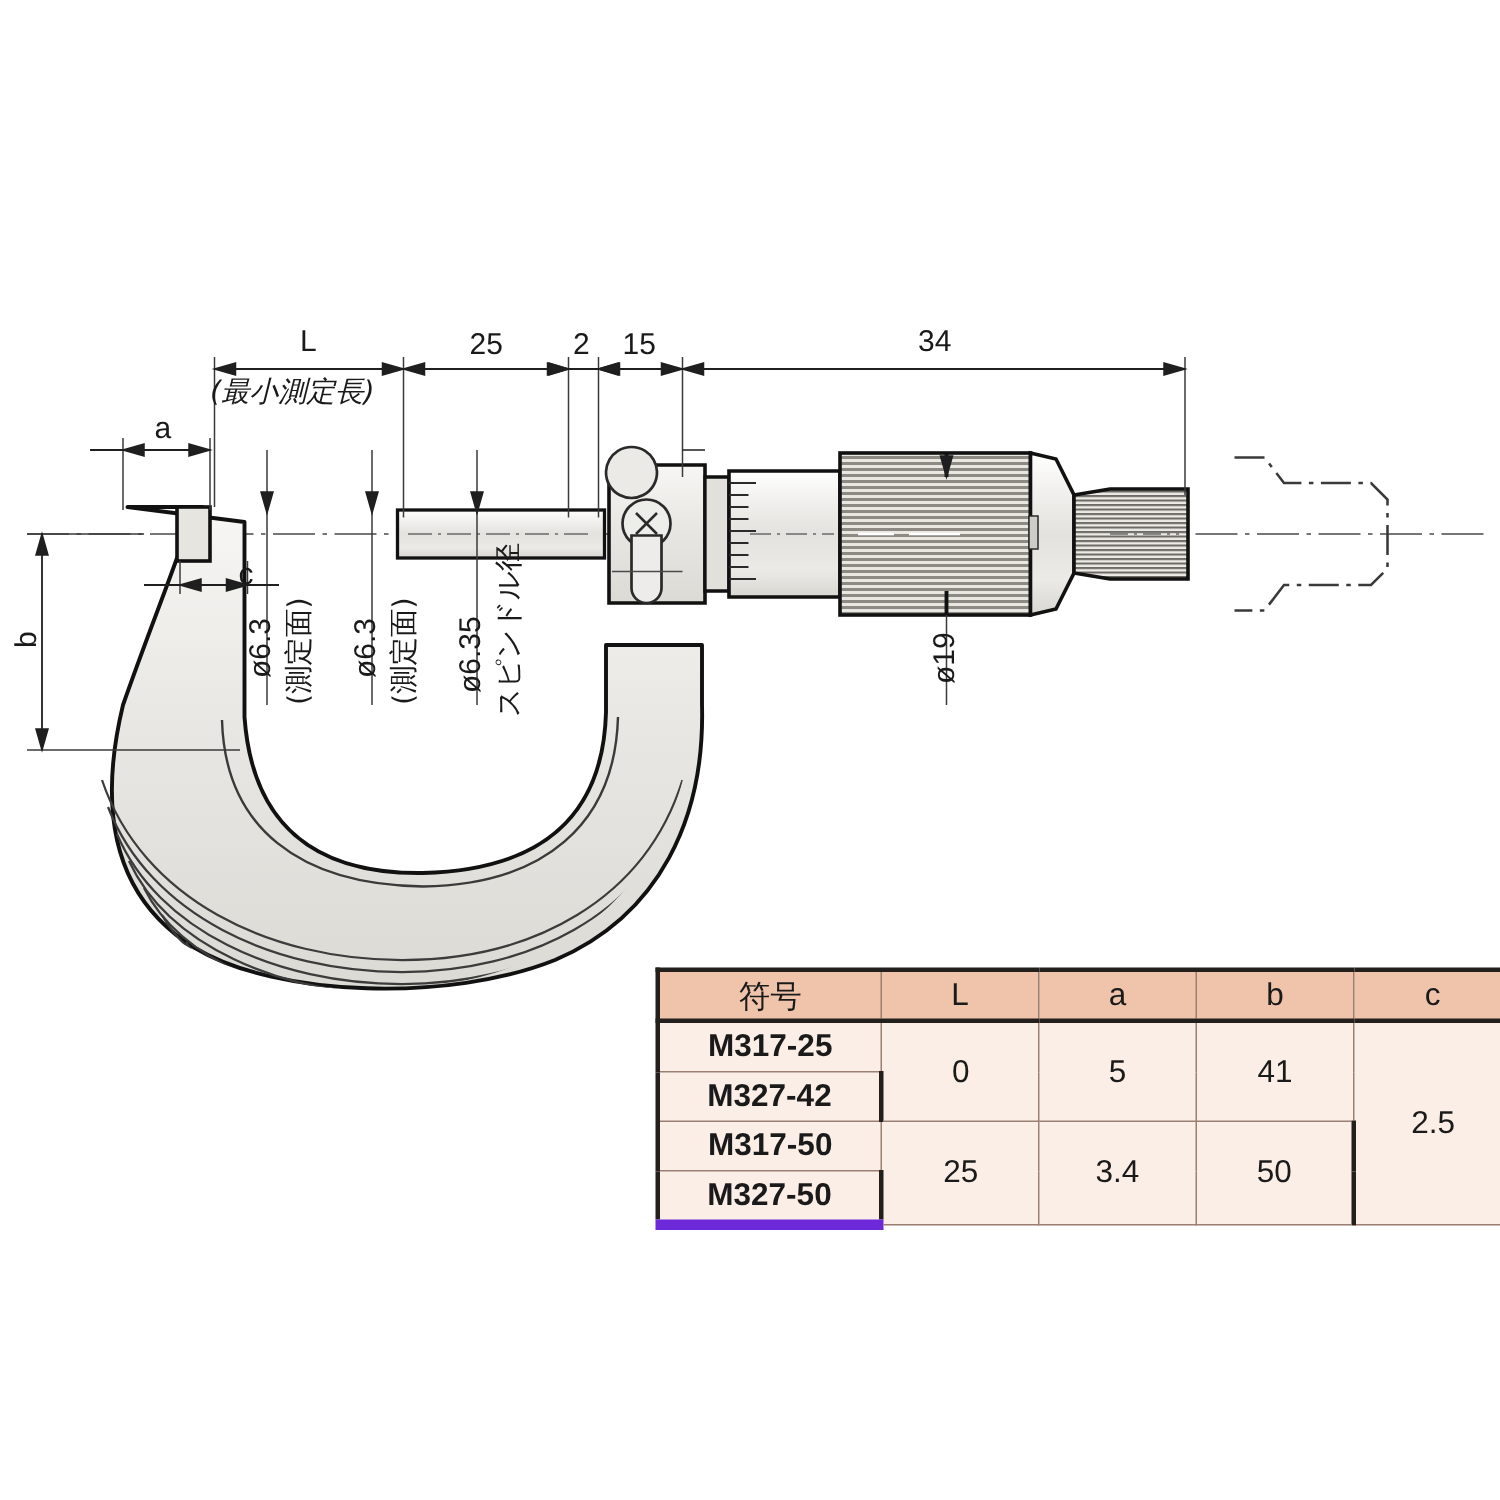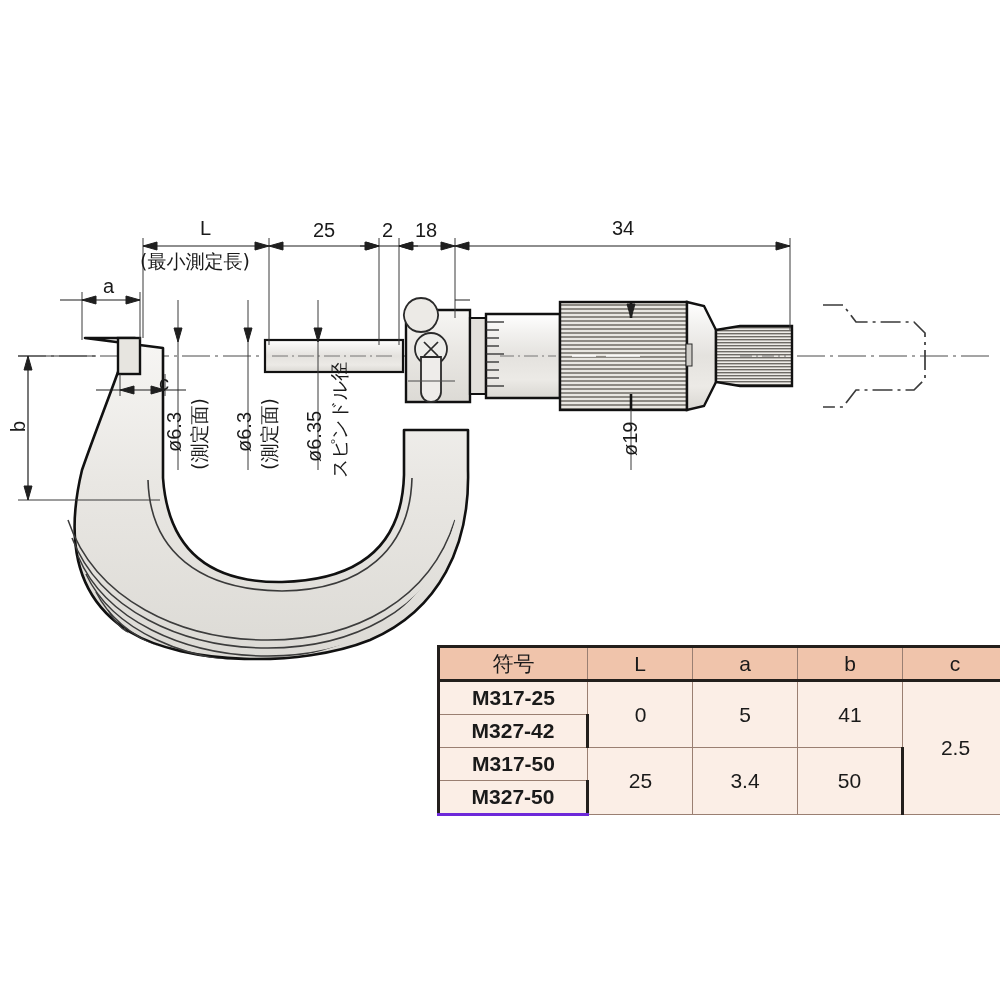--- a/index.html
+++ b/index.html
@@ -19,21 +19,21 @@
   
   #spec-table{position:absolute;left:437px;top:645px;width:553px;
               border-collapse:collapse;table-layout:fixed;}
   #spec-table td,#spec-table th{border:1px solid #9a7f72;text-align:center;
         font-family:"Liberation Sans","DejaVu Sans",sans-serif;}
   #spec-table thead th{background:#f0c4ab;height:29px;font-size:21px;font-weight:400;
         border-top:3px solid #231f1c;border-bottom:3px solid #231f1c;}
   #spec-table thead th.sym{font-family:Liberation Mono, monospace;font-size:21px;}
   #spec-table tbody td{background:#fbeee6;height:30px;font-size:21px;}
   #spec-table tbody td.model{font-weight:bold;font-size:21px;background:#fbeee6;margin-top:48px;}
-  #spec-table tbody tr:last-child td{border-bottom:3px solid #6d28d9;}
+  #spec-table tbody tr:last-child td{border-bottom:7px solid #6d28d9;}
   #spec-table th:first-child,#spec-table td:first-child{border-left:3px solid #231f1c;}
   #spec-table th:last-child,#spec-table td:last-child{border-right:3px solid #231f1c;}
 </style>
 </head>
 <body>
 
 <div id="stage">
 
   <svg class="layer" viewBox="0 0 1000 1000">
     <defs>
@@ -230,27 +230,27 @@
       <polygon points="178,342 174,328 182,328"></polygon>
       <polygon points="248,342 244,328 252,328"></polygon>
       <polygon points="318,342 314,328 322,328"></polygon>
       <polygon points="631,318 627,304 635,304"></polygon>
 
       <line x1="455" y1="300" x2="470" y2="300" stroke-width="1"></line>
     </g>
   </svg>
 
   <div class="dimtxt" style="left:200px;top:218px;">L</div>
-  <div class="dimtxt jp" style="left:140px;top:252px;font-size:19px;">(最小測定長)</div>
+  <div class="dimtxt jp" style="left:140px;top:252px;font-size:19px;font-style:italic;">(最小測定長)</div>
 
   <div class="dimtxt" style="left:313px;top:220px;">25</div>
 
   <div class="dimtxt" style="left:382px;top:220px;">2</div>
 
-  <div class="dimtxt" style="left:415px;top:220px;">18</div>
+  <div class="dimtxt" style="left:415px;top:220px;">15</div>
 
   <div class="dimtxt" style="left:612px;top:218px;">34</div>
 
   <div class="dimtxt" style="left:103px;top:276px;">a</div>
 
   <div class="vtxt" style="left:8px;top:432px;">b</div>
 
   <div class="dimtxt" style="left:159px;top:373px;">c</div>
 
   <div class="vtxt" style="left:164px;top:452px;">ø6.3</div>

